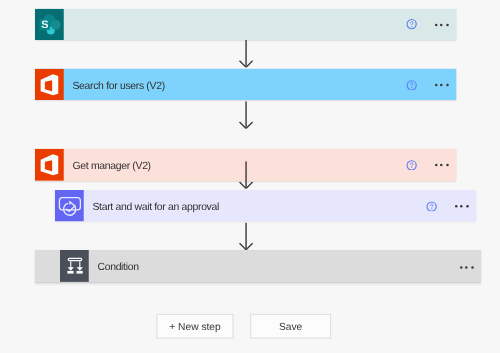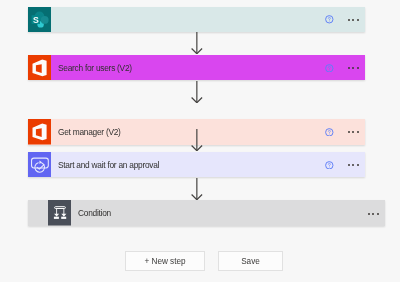--- a/index.html
+++ b/index.html
@@ -15,21 +15,21 @@
   .help{width:8.6px;height:8.6px;margin-right:12.2px;position:relative;top:0.4px;line-height:0;}
   .help svg{display:block;}
   .dots{display:flex;align-items:center;margin-right:4.6px;position:relative;top:0.65px;}
   .dots i{width:2.0px;height:2.0px;border-radius:50%;background:#3c3935;display:block;margin:0 1.45px;}
 
   .arrow{position:absolute;left:190.6px;width:12px;height:22.2px;}
 
   .btnrow{position:absolute;left:125px;top:251px;display:flex;}
   .btn{height:20px;border:1px solid #e1e1e1;background:#fcfcfc;font-size:8.2px;color:#3b3a39;
        display:flex;align-items:center;justify-content:center;box-sizing:border-box;}
-  .btn.new{width:80px;}
+  .btn.new{width:62px;}
   .btn.save{width:65px;margin-left:13px;}
 </style>
 </head>
 <body>
 
 <div class="canvas">
     <div class="card" style="top: 6.5px; background: rgb(217, 232, 232);">
       <div class="icon">
         <svg viewBox="0 0 23.5 25.5" width="23.5" height="25.5" xmlns="http://www.w3.org/2000/svg">
   <rect width="23.5" height="25.5" fill="#056e72"></rect>
@@ -52,21 +52,21 @@
           <i></i>
           <i></i>
           <i></i>
         </div>
       </div>
     </div>
     <div class="arrow" style="top: 32.3px;"><svg viewBox="0 0 12 22.2" width="12" height="22.2" xmlns="http://www.w3.org/2000/svg">
   <path d="M5.85 0V21.6" stroke="#454341" stroke-width="1.2" fill="none"></path>
   <path d="M0.6 16.55 5.85 21.75 11.1 16.55" fill="none" stroke="#454341" stroke-width="1.2" stroke-linecap="butt" stroke-linejoin="miter"></path>
 </svg></div>
-    <div class="card" style="top: 54.95px; background: #d946ef;">
+    <div class="card" style="top: 54.95px; background: #7dd3fc;">
       <div class="icon">
         <svg viewBox="0 0 23.5 25.5" width="23.5" height="25.5" xmlns="http://www.w3.org/2000/svg">
   <rect width="23.5" height="25.5" fill="#eb3c00"></rect>
   <path d="M14.25 4.45 18.6 5.85V20.05l-4.2 1.2-9.9-3.2V8.75z
            M7.9 10.35 13.7 9.15v8.9l-5.8-1.7z" fill="#fcfcfc" fill-rule="evenodd"></path>
 </svg>
       </div>
       <div class="title">Search for users (V2)</div>
       <div class="actions">
         <div class="help">
@@ -108,21 +108,21 @@
           <i></i>
           <i></i>
           <i></i>
         </div>
       </div>
     </div>
     <div class="arrow" style="top: 129.2px;"><svg viewBox="0 0 12 22.2" width="12" height="22.2" xmlns="http://www.w3.org/2000/svg">
   <path d="M5.85 0V21.6" stroke="#454341" stroke-width="1.2" fill="none"></path>
   <path d="M0.6 16.55 5.85 21.75 11.1 16.55" fill="none" stroke="#454341" stroke-width="1.2" stroke-linecap="butt" stroke-linejoin="miter"></path>
 </svg></div>
-    <div class="card" style="top: 151.85px; background: rgb(230, 230, 252);">
+    <div class="card" style="top: 151.85px; background: rgb(230, 230, 252); margin-left: 16px;">
       <div class="icon">
         <svg viewBox="0 0 23.5 25.5" width="23.5" height="25.5" xmlns="http://www.w3.org/2000/svg">
   <rect width="23.5" height="25.5" fill="#6266f2"></rect>
   <g fill="none" stroke="#e8eafd" stroke-width="1.05" stroke-linecap="round" stroke-linejoin="round">
     <rect x="3.55" y="6.1" width="16.75" height="9.8" rx="2.3"></rect>
     <path d="M13.52 10.85A4.85 4.85 0 1 1 10.2 10.74"></path>
     <path d="M9.1 15.4 11.3 17.2 16.0 12.6"></path>
   </g>
   <path d="M11.45 8.45 13.95 10.2 11.45 11.95z" fill="#e8eafd"></path>
 </svg>

